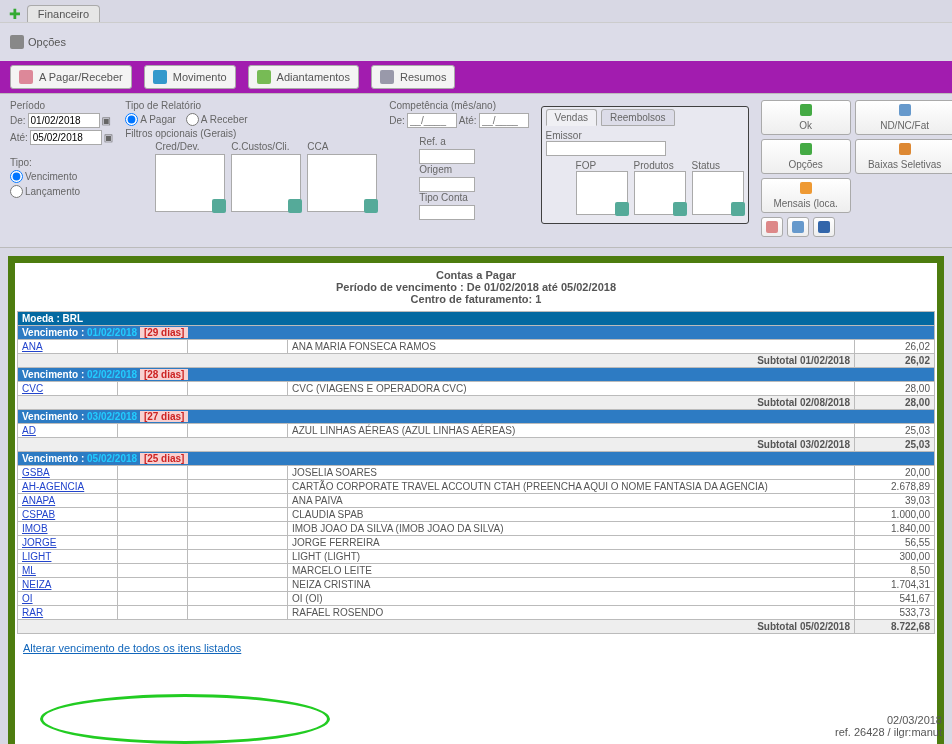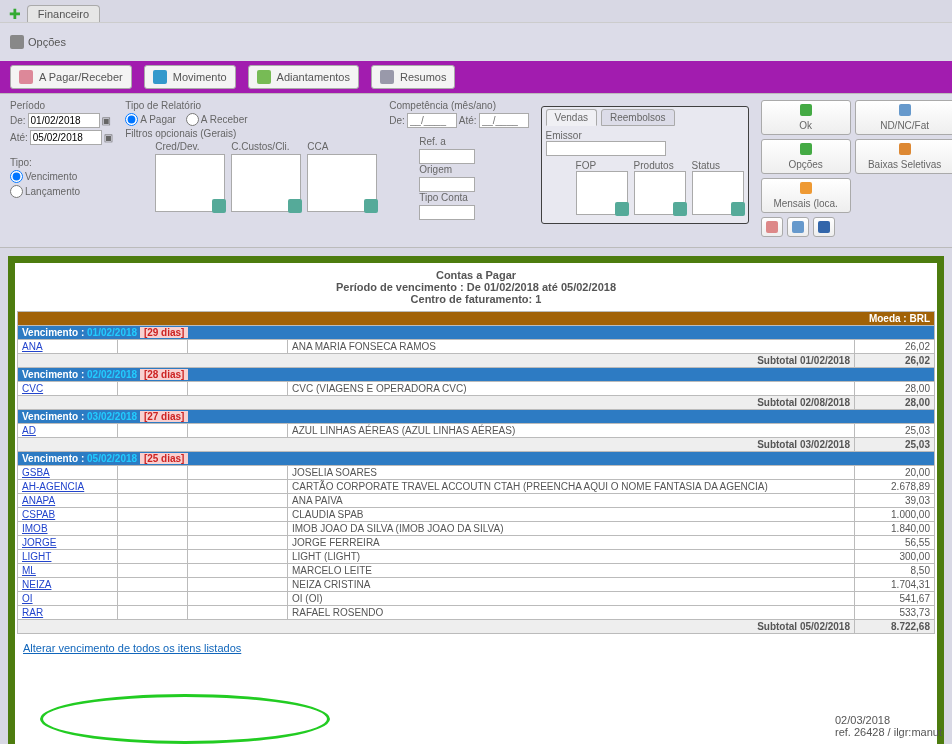--- a/index.html
+++ b/index.html
@@ -47,33 +47,33 @@
 .actions .row2 { grid-column: 1 / span 2; display: flex; gap: 4px; }
 .actions .row2 .abtn { flex: 0; padding: 3px 4px; }
 
 
 .report { margin: 8px; background: #fff; border: 7px solid #4d7c0f; height: 498px; overflow: hidden; padding: 6px 2px; }
 .report .title { text-align: center; font-size: 11px; color: #666; margin-bottom: 6px; }
 .report .title b { color: #555; }
 
 table.rpt { width: 100%; border-collapse: collapse; font-size: 10px; table-layout: fixed; }
 table.rpt td { border: 1px solid #bbb; padding: 1px 4px; white-space: nowrap; overflow: hidden; text-overflow: ellipsis; }
-tr.header td { background: #a16207; color: #fff; font-weight: bold; text-align: right; }
+tr.header td { background: #0369a1; color: #fff; font-weight: bold; text-align: left; }
 tr.grp td { background: #2d7bc3; color: #fff; font-weight: bold; }
 tr.grp .date { color: #2cf; }
 tr.grp .ago { color: #c22; background: #f8d0d0; padding: 0 4px; }
 tr.sub td { background: #eee; font-weight: bold; text-align: right; }
 tr.sub td:first-child { text-align: right; }
 tr.data td.code a { color: #24c; text-decoration: underline; }
 tr.data td.amt { text-align: right; }
 
 .alter-link { display: inline-block; margin: 8px 0 16px 6px; color: #16b; text-decoration: underline; font-size: 11px; position: relative; }
 .ellipse { position: absolute; border: 3px solid #2c2; border-radius: 50%; width: 290px; height: 50px; left: 40px; top: 694px; pointer-events: none; }
 
-.footer { position: absolute; right: 10px; bottom: 6px; font-size: 11px; color: #555; }
+.footer { position: absolute; right: 10px; bottom: 6px; text-align: right; font-size: 11px; color: #555; }
 </style>
 </head>
 <body>
 
 <div class="tabbar">
   <span class="add">✚</span>
   <div class="tab">Financeiro</div>
 </div>
 
 <div class="options">

